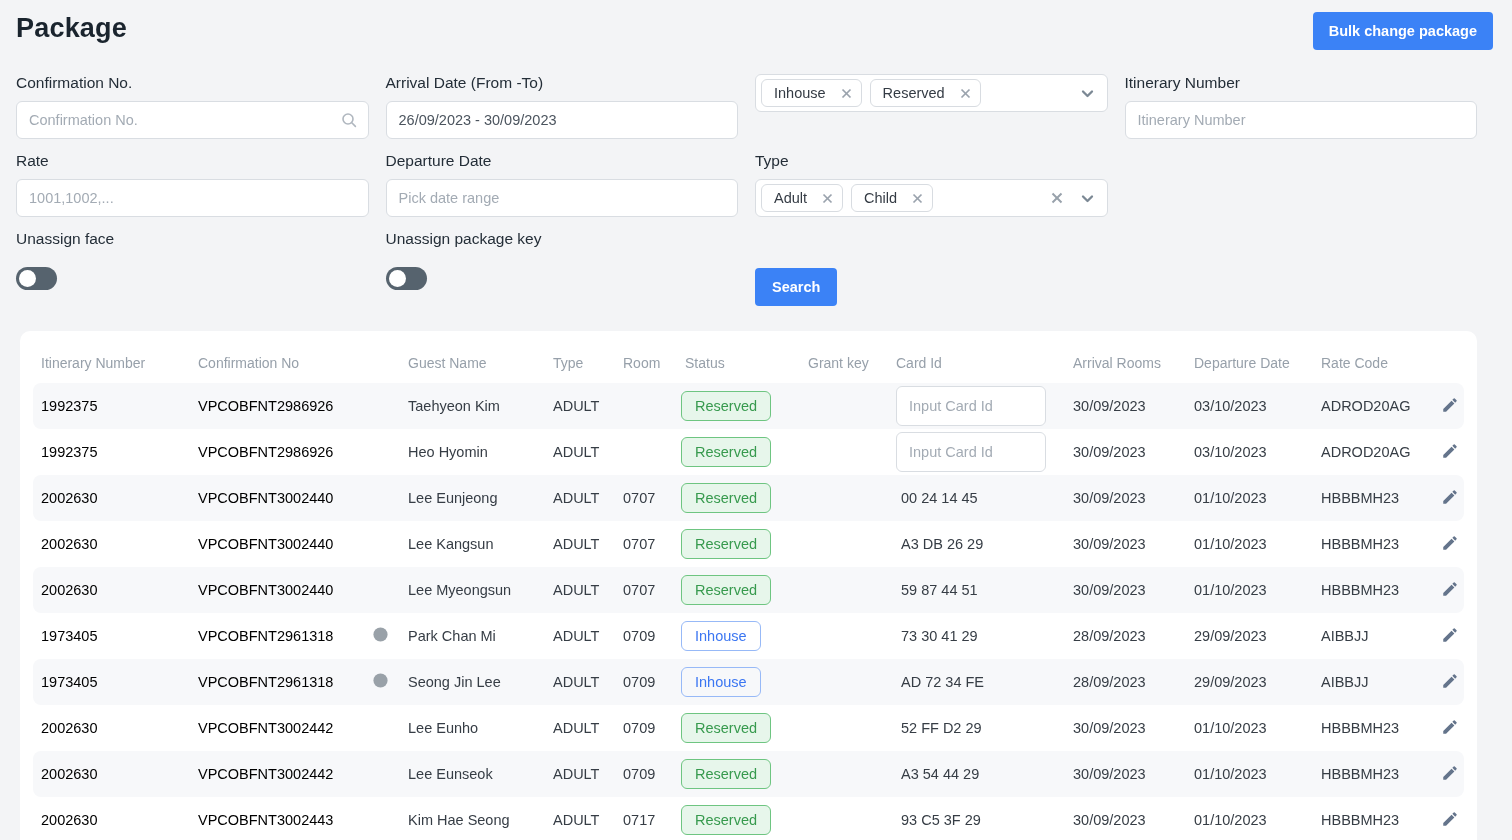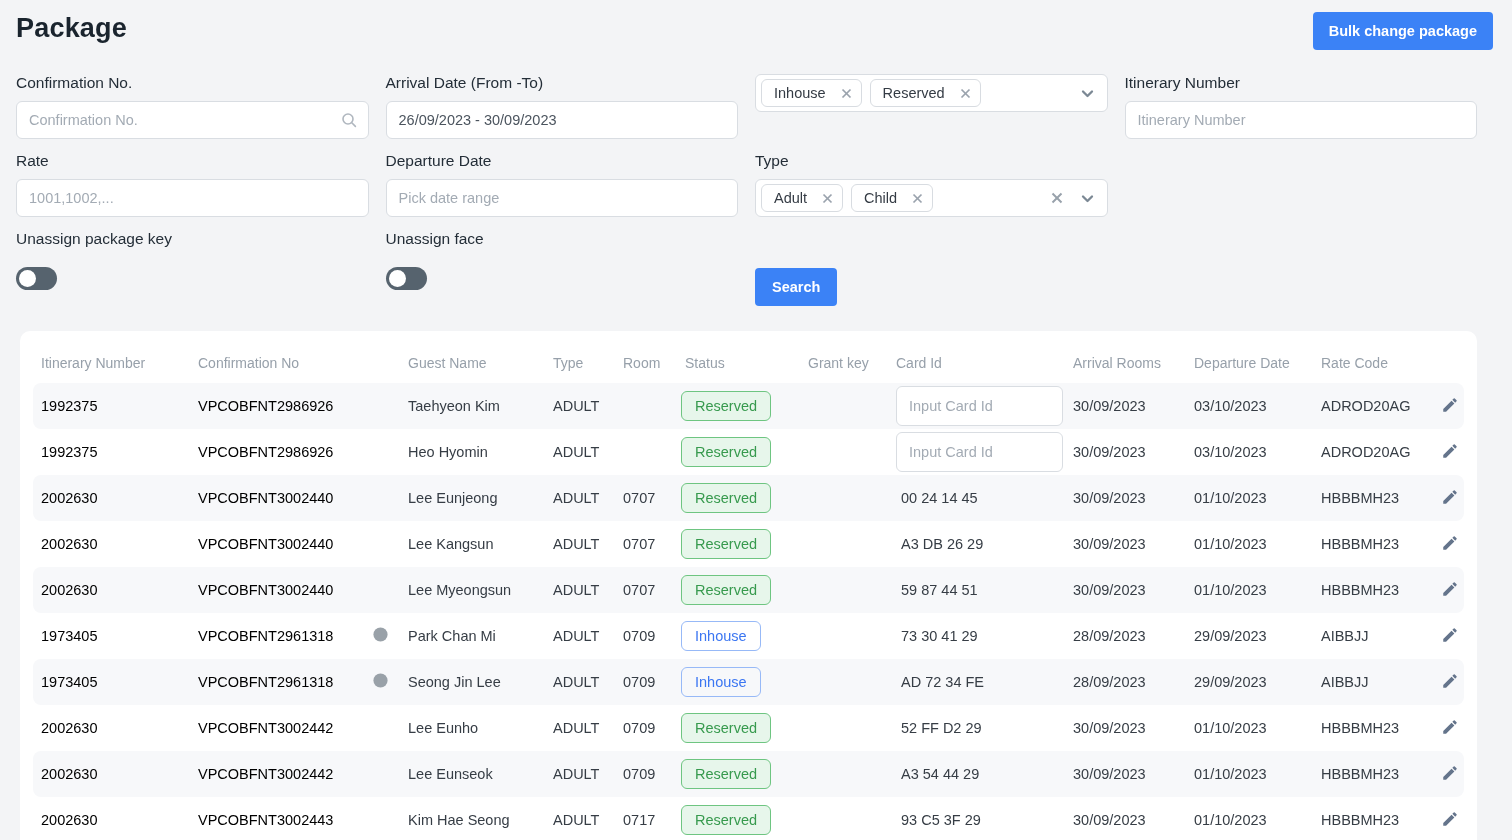--- a/index.html
+++ b/index.html
@@ -64,21 +64,21 @@
   .th, .td { padding-left:8px; overflow:hidden; white-space:nowrap; }
   .trow { height:46px; border-radius:8px; font-size:14.5px; color:#363d45; }
   .trow.striped { background:#f7f8fa; }
   .link { color:#000000; text-decoration:none; cursor:pointer; }
   .badge {
     display:inline-block; padding:6px 13px; border-radius:6px; font-size:14.5px;
   }
   .badge.reserved { background:#e7f6eb; border:1px solid #6ec581; color:#379a4e; }
   .badge.inhouse { background:transparent; border:1px solid #97b9f7; color:#3b76f2; }
   .card-input {
-    width:167px; height:40px; border:1px solid #d9dde2; border-radius:6px; background:#fff;
+    width:150px; height:40px; border:1px solid #d9dde2; border-radius:6px; background:#fff;
     font-family:"Liberation Sans",sans-serif; font-size:14.5px; padding:0 12px; outline:none; color:#4b545e;
   }
   .card-input::placeholder { color:#a3abb4; }
   .card-val { padding-left:5px; }
   .td-edit { text-align:center; padding-left:0; }
   .edit-ic { cursor:pointer; display:inline-block; }
   .face-ic { display:inline-block; }
 </style>
 </head>
 <body>
@@ -180,27 +180,27 @@
         <span class="icon-btn">
             <svg width="15" height="15" viewBox="0 0 15 15">
               <polyline points="3,5.5 7.5,10 12,5.5" fill="none" stroke="#7b8894" stroke-width="2.3" stroke-linecap="round" stroke-linejoin="round"></polyline>
             </svg>
           </span>
       </div>
     </div>
     <div></div>
 
     <div class="toggle-group">
-      <div class="f-label">Unassign package key</div>
+      <div class="f-label">Unassign face</div>
       <div class="toggle">
           <span class="knob"></span>
         </div>
     </div>
     <div class="toggle-group">
-      <div class="f-label">Unassign face</div>
+      <div class="f-label">Unassign package key</div>
       <div class="toggle">
           <span class="knob"></span>
         </div>
     </div>
     <div>
       <button class="btn-teal search-btn">Search</button>
     </div>
     <div></div>
   </div>
 

